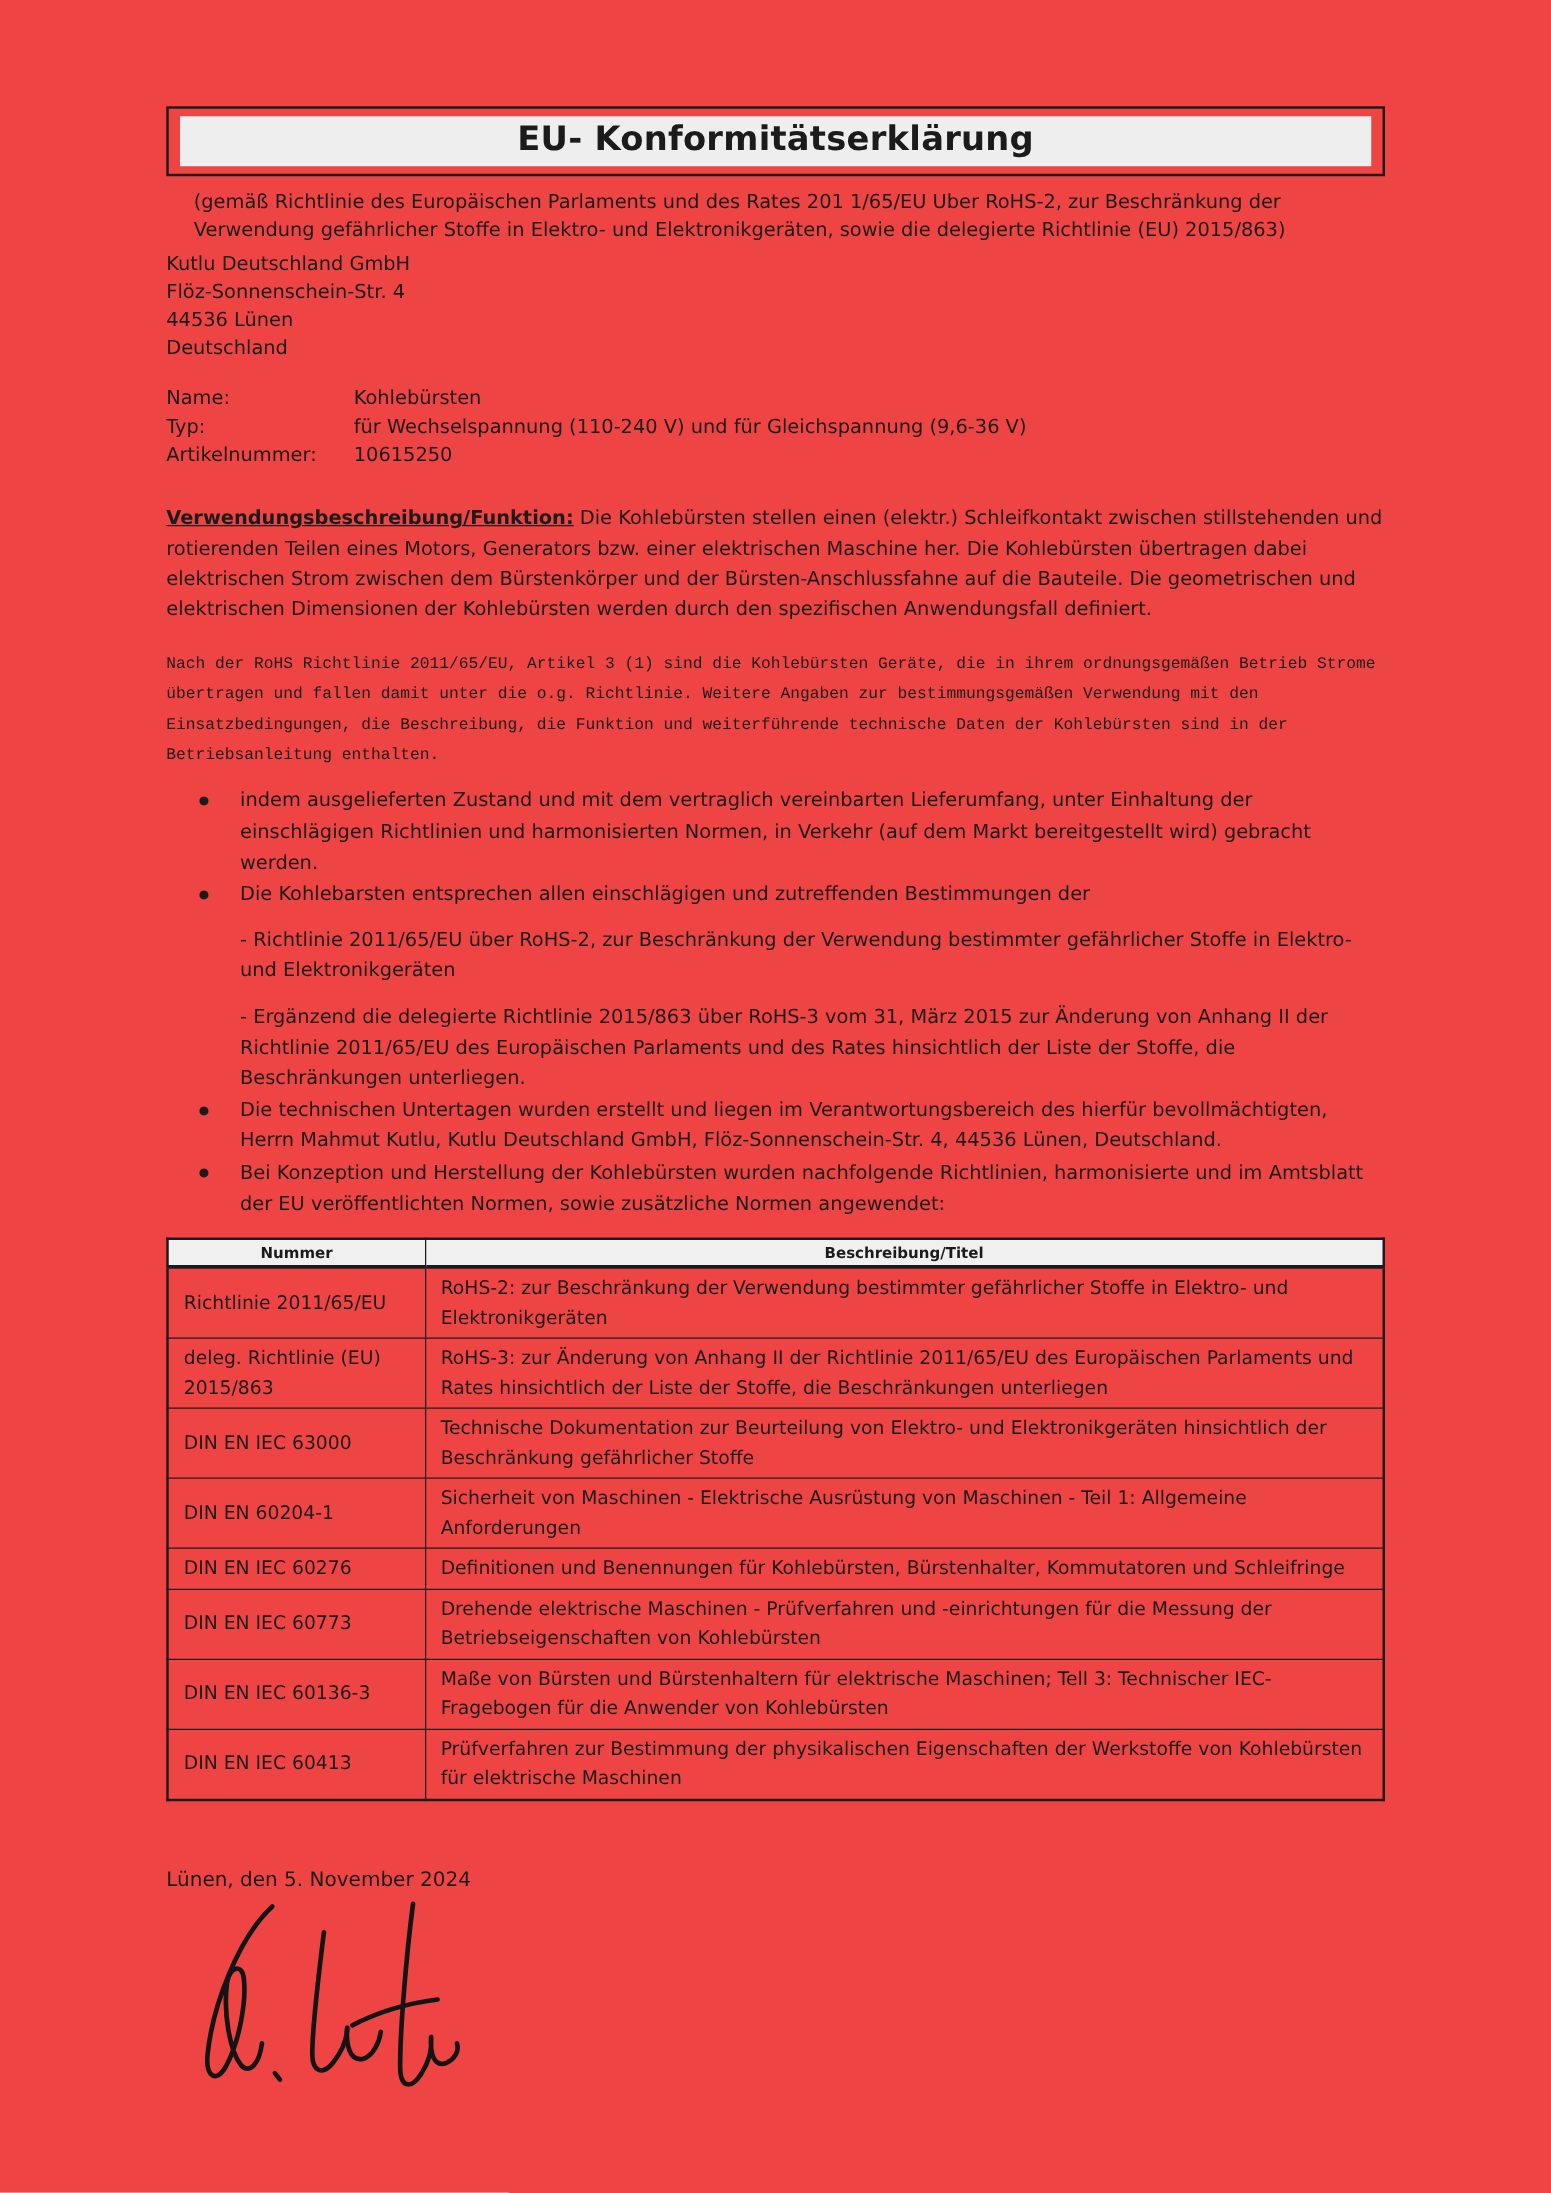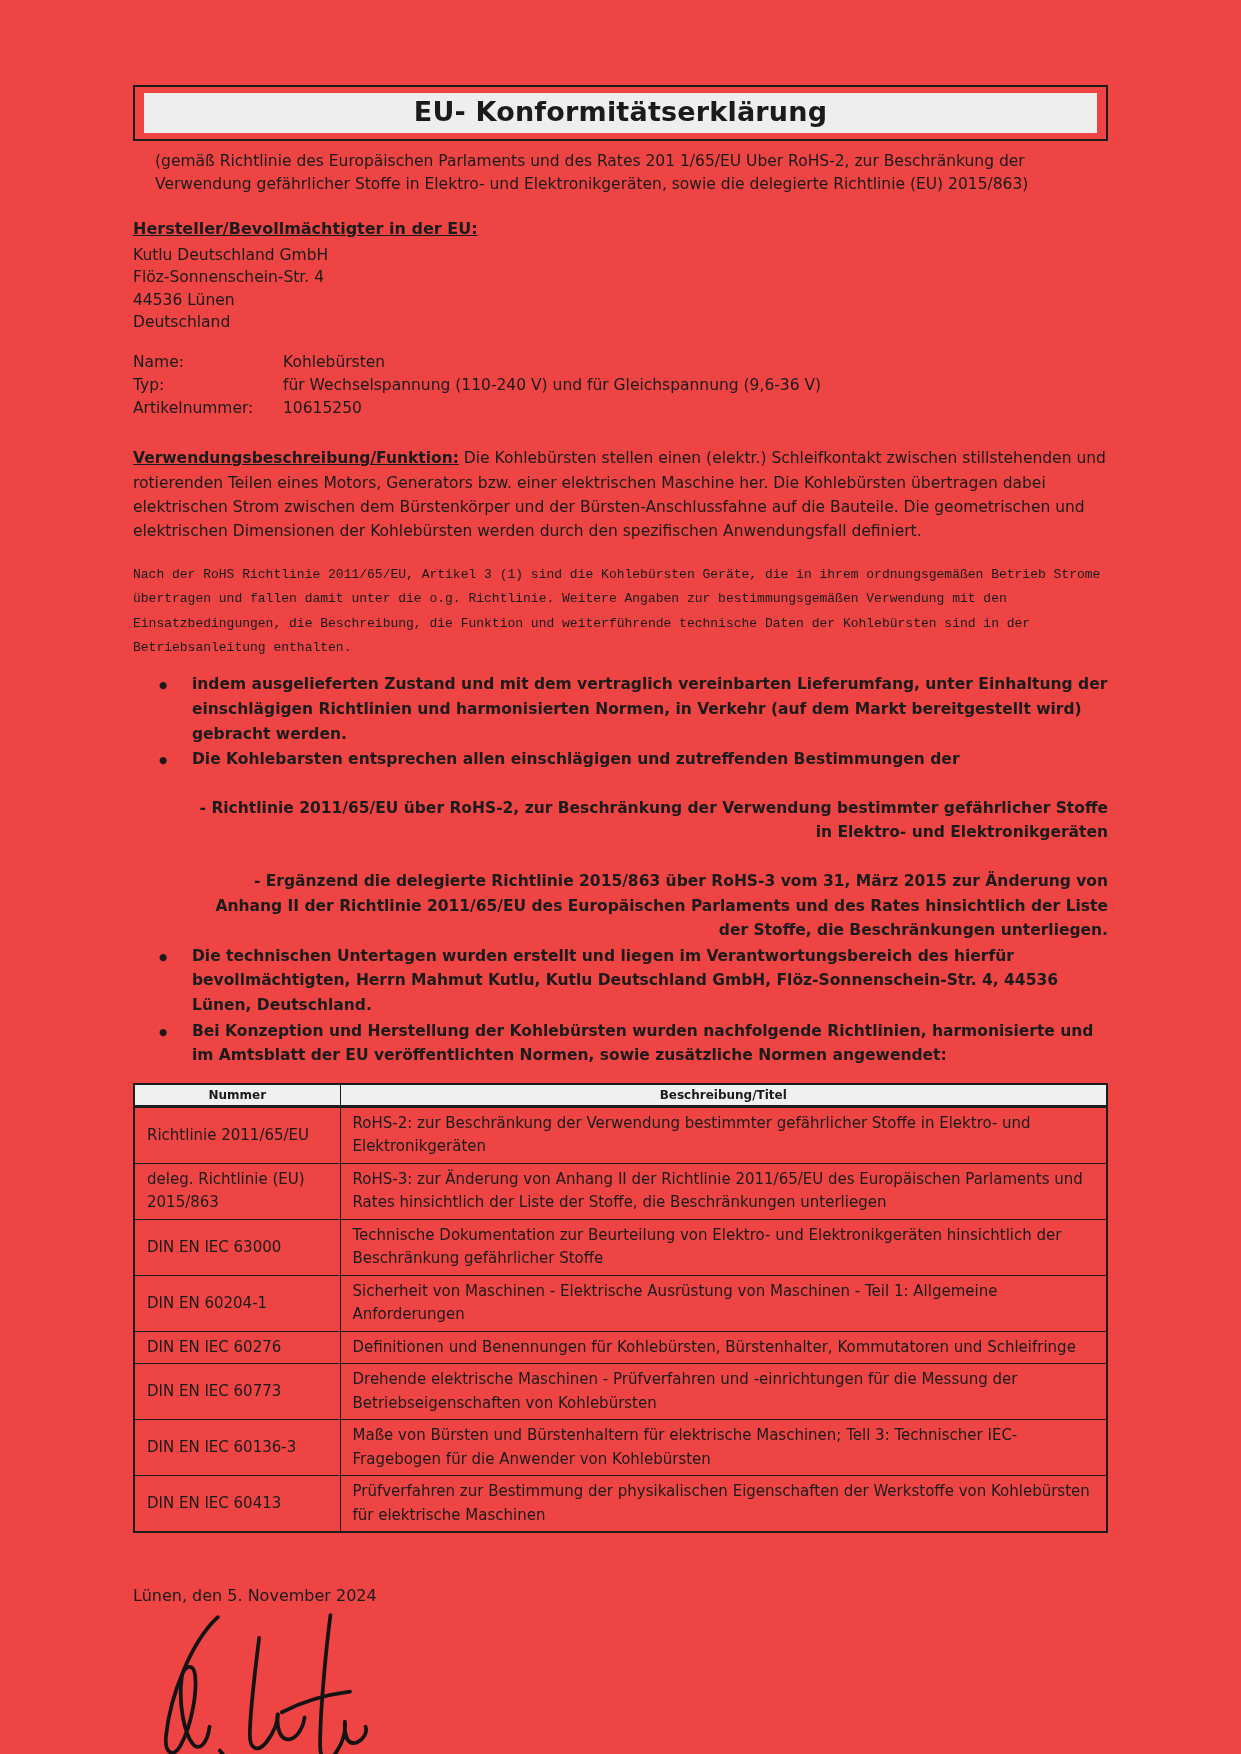--- a/index.html
+++ b/index.html
@@ -73,33 +73,31 @@
   ul.bullets{
     margin:12px 0 0 0;
     padding:0 0 0 59px;
     list-style:none;
   }
   ul.bullets>li{
     position:relative;
     font-size:15.5px;
     line-height:24.6px;
     margin-bottom:1px;
-    font-weight:bold;
   }
   ul.bullets>li::before{
     content:"●";
     position:absolute;
     left:-33px;top:1px;
     font-size:9.5px;
   }
   .sub-para{
-    margin-top:24px;
+    margin-top:12px;
     font-size:15.5px;
     line-height:24.6px;
-    text-align:right;
   }
 
   
   table.norms{
     width:100%;
     margin-top:15px;
     border-collapse:collapse;
     table-layout:fixed;
   }
   table.norms th, table.norms td{
@@ -139,21 +137,20 @@
 
 <div class="page">
 
   
   <div class="title-box">
     <div class="title-band">EU- Konformitätserklärung</div>
   </div>
   <p class="subtitle">(gemäß Richtlinie des Europäischen Parlaments und des Rates 201 1/65/EU Uber RoHS-2, zur Beschränkung der Verwendung gefährlicher Stoffe in Elektro- und Elektronikgeräten, sowie die delegierte Richtlinie (EU) 2015/863)</p>
 
   
-  <p class="mfr-heading">Hersteller/Bevollmächtigter in der EU:</p>
   <div class="addr-block">
     <p class="addr-line">Kutlu Deutschland GmbH</p>
     <p class="addr-line">Flöz-Sonnenschein-Str. 4</p>
     <p class="addr-line">44536 Lünen</p>
     <p class="addr-line">Deutschland</p>
   </div>
 
   
   <div class="fields">
     <div class="field-row">

